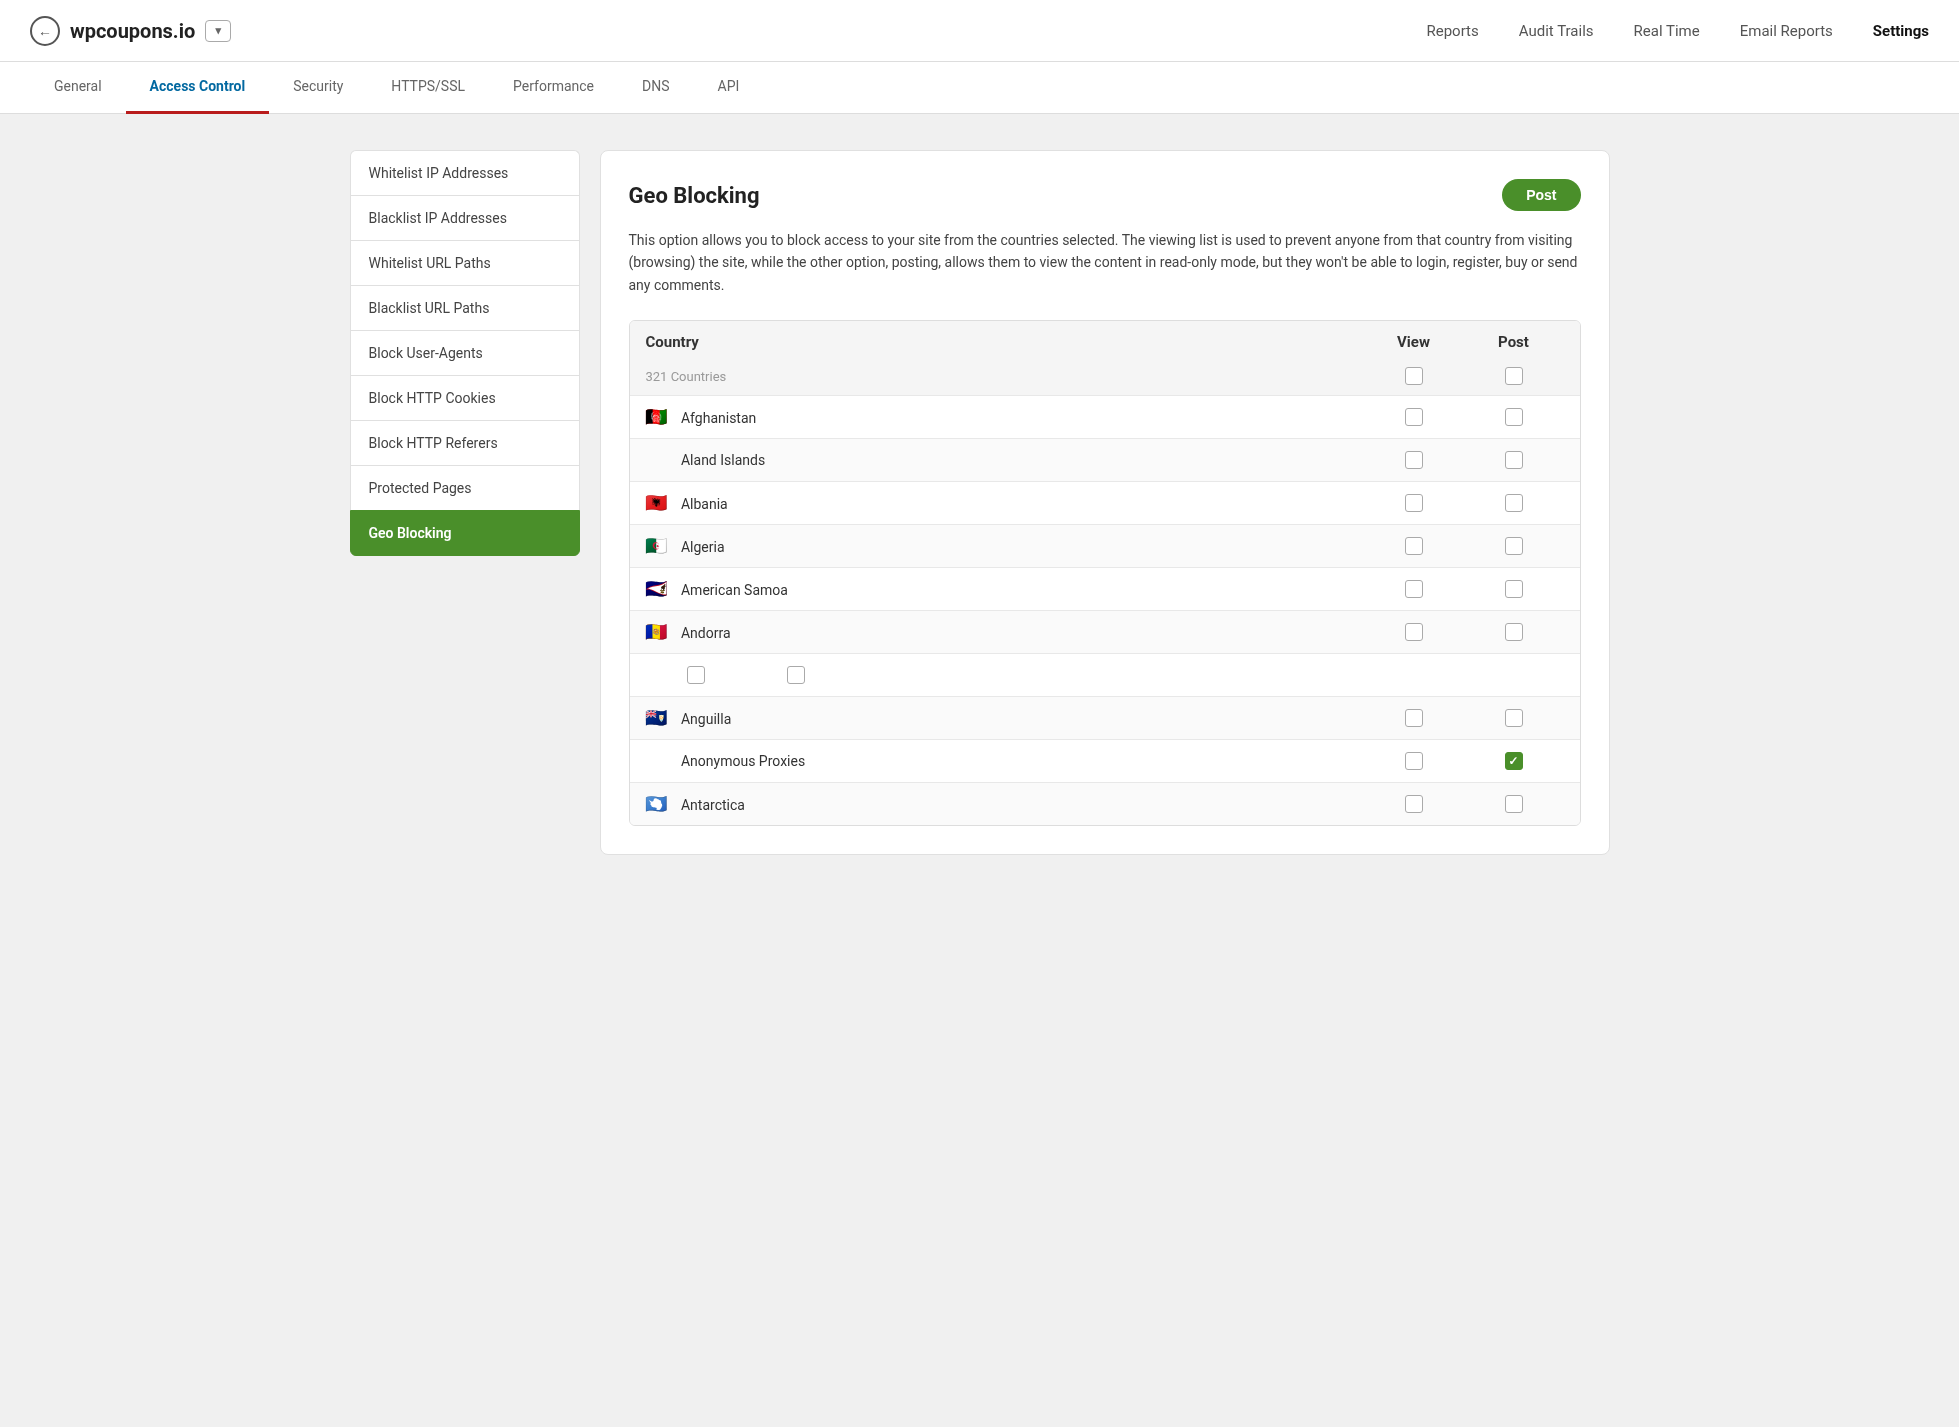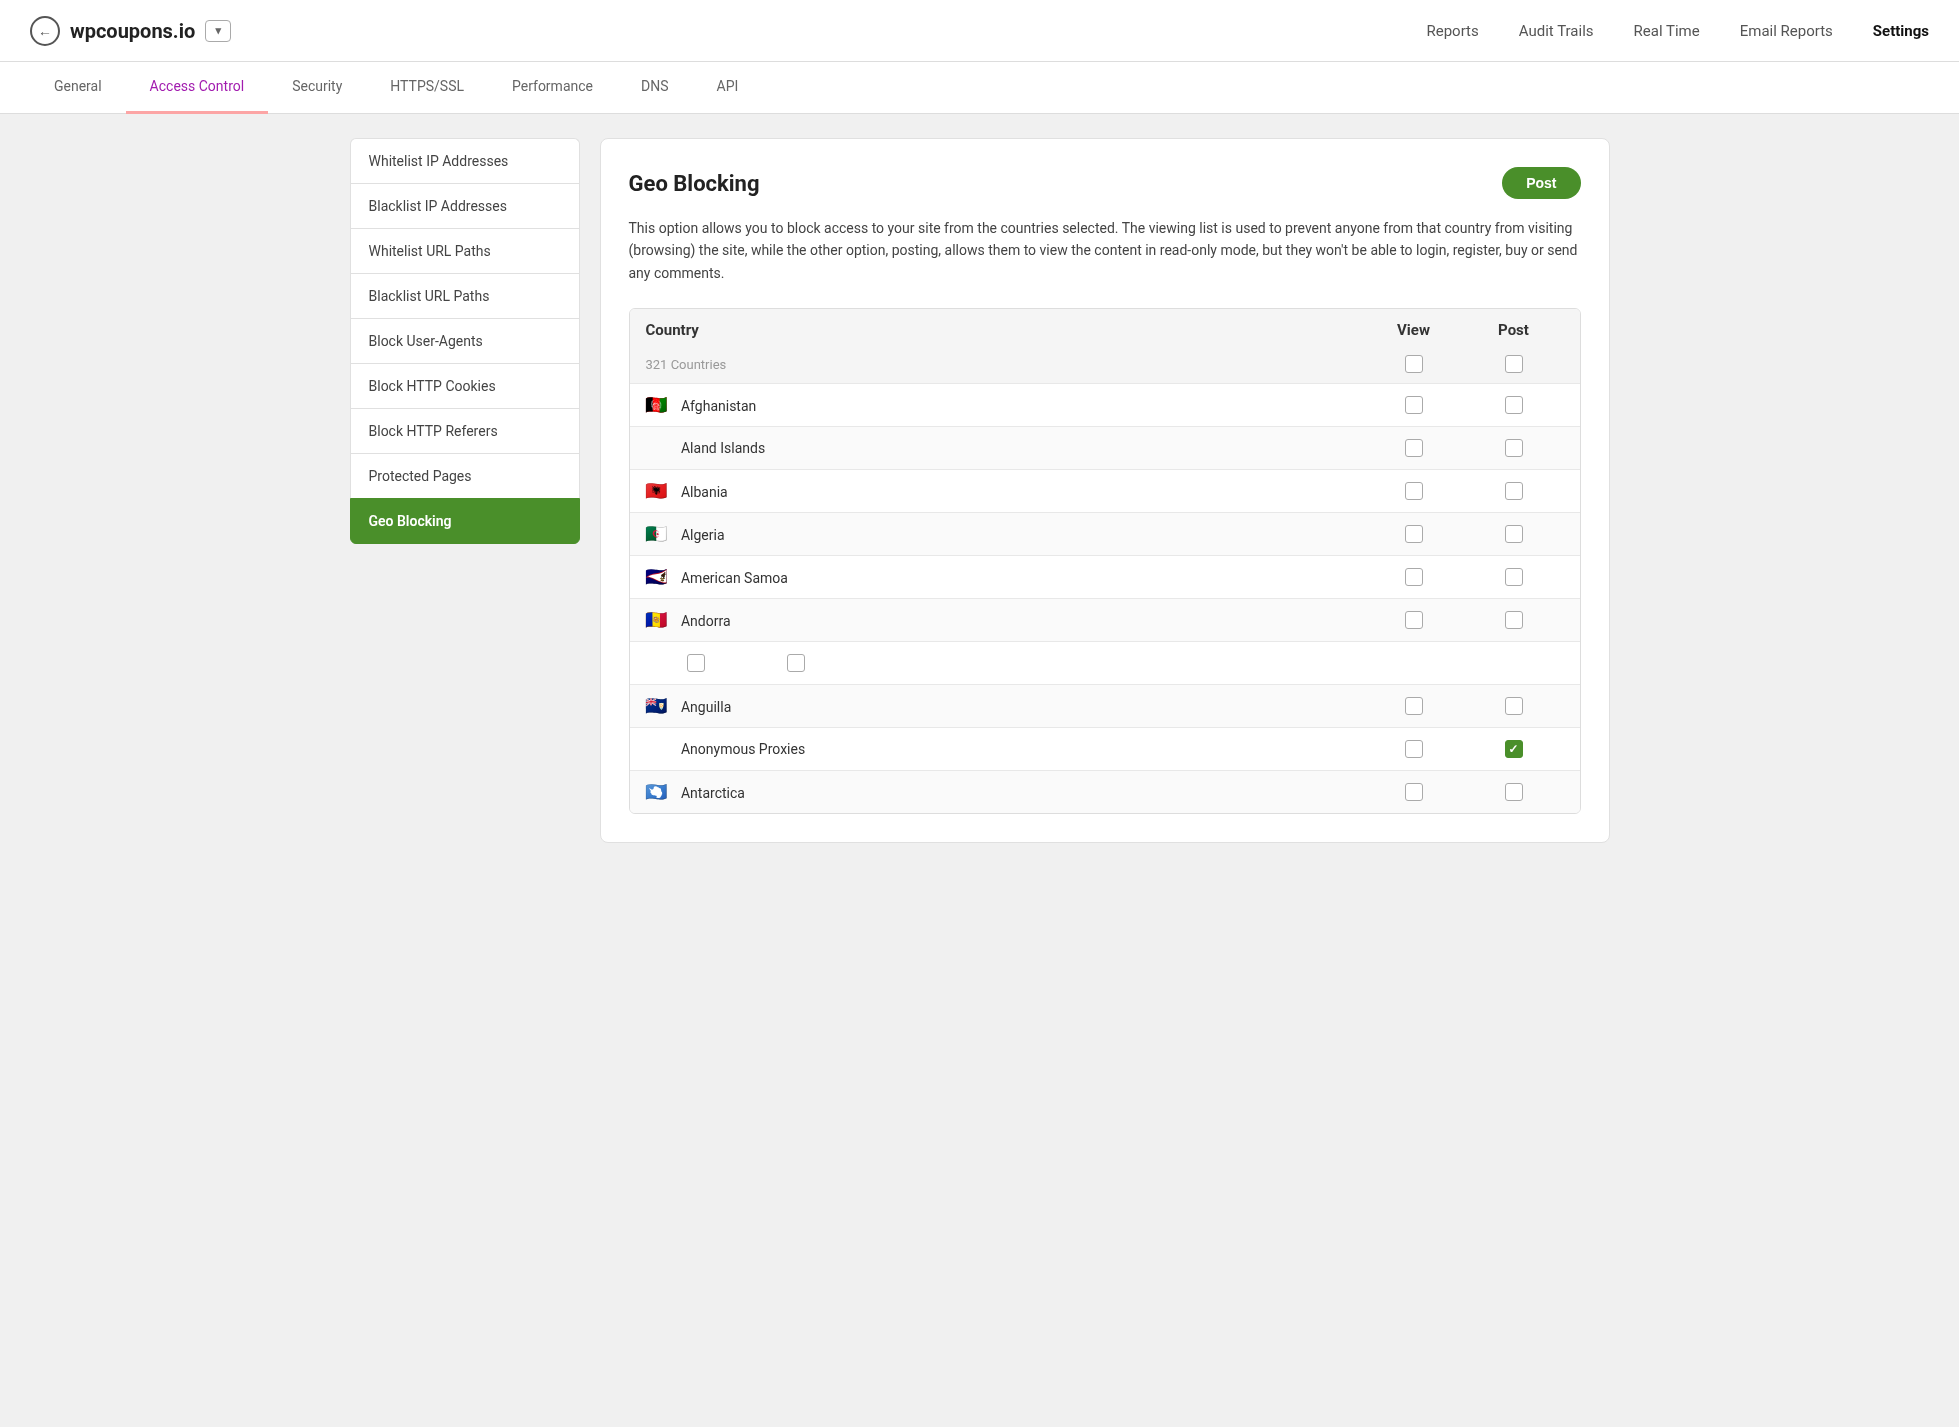--- a/index.html
+++ b/index.html
@@ -79,31 +79,31 @@
       padding: 0 24px;
       height: 52px;
       display: flex;
       align-items: center;
       cursor: pointer;
       font-size: 14px;
       color: #666;
       border-bottom: 3px solid transparent;
     }
     .tab-item.active {
-      color: #a21caf;
-      font-weight: 400;
-      border-bottom: 3px solid #fca5a5;
+      color: #0369a1;
+      font-weight: 700;
+      border-bottom: 3px solid #b91c1c;
     }
     
     .main-layout {
       display: flex;
       padding: 24px 20px;
       gap: 20px;
       max-width: 1300px;
-      margin: 0 auto;
+      margin: 12px auto;
     }
     
     .sidebar {
       width: 230px;
       flex-shrink: 0;
     }
     .sidebar-item {
       background: #fff;
       border: 1px solid #e0e0e0;
       padding: 14px 18px;

